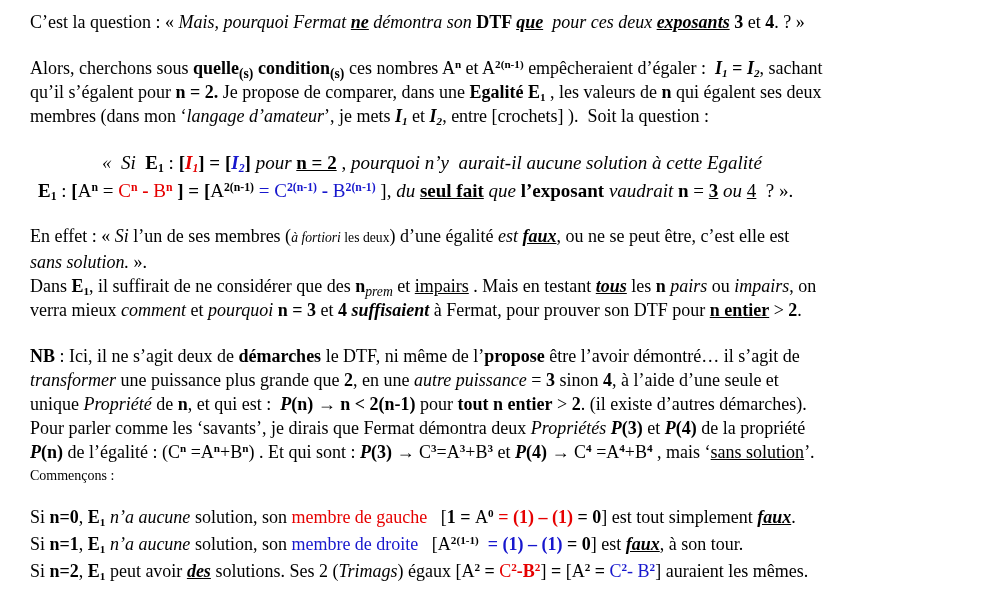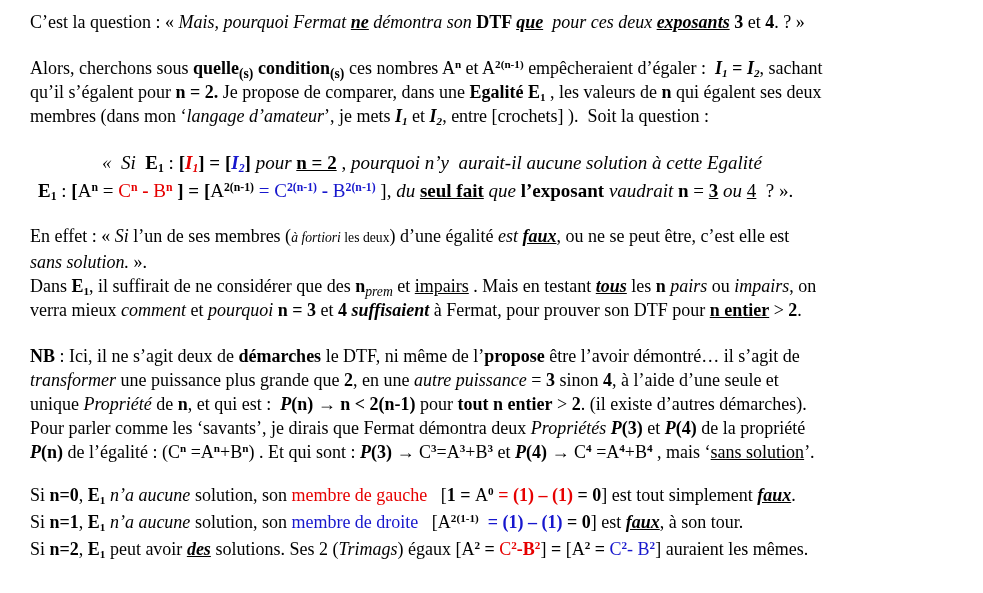--- a/index.html
+++ b/index.html
@@ -42,17 +42,18 @@
       <div class="line" style="margin-top: 2px; margin-left: 8px; font-size: 19px; line-height: 26px;"><span class="seg b">E</span><span class="seg b sub">1</span><span class="seg "> : </span><span class="seg b">[</span><span class="seg ">A</span><span class="seg b sup">n</span><span class="seg "> = </span><span class="seg " style="color: rgb(230, 0, 0);">C</span><span class="seg b sup" style="color: rgb(230, 0, 0);">n</span><span class="seg b" style="color: rgb(230, 0, 0);"> - </span><span class="seg " style="color: rgb(230, 0, 0);">B</span><span class="seg b sup" style="color: rgb(230, 0, 0);">n</span><span class="seg b"> ]</span><span class="seg b"> = </span><span class="seg b">[</span><span class="seg ">A</span><span class="seg b sup">2(n-1)</span><span class="seg " style="color: rgb(23, 23, 205);"> = </span><span class="seg " style="color: rgb(23, 23, 205);">C</span><span class="seg b sup" style="color: rgb(23, 23, 205);">2(n-1)</span><span class="seg b" style="color: rgb(23, 23, 205);"> - </span><span class="seg " style="color: rgb(23, 23, 205);">B</span><span class="seg b sup" style="color: rgb(23, 23, 205);">2(n-1)</span><span class="seg "> ]</span><span class="seg ">, </span><span class="seg i">du </span><span class="seg b u">seul fait</span><span class="seg i"> que</span><span class="seg b"> l’exposant </span><span class="seg i">vaudrait </span><span class="seg b">n</span><span class="seg "> = </span><span class="seg b u">3</span><span class="seg i"> ou </span><span class="seg u">4</span><span class="seg ">  ? ».</span></div>
       <div class="line" style="margin-top: 20px; margin-left: 0px; font-size: 18px; line-height: 24px;"><span class="seg ">En effet : « </span><span class="seg i">Si</span><span class="seg "> l’un de ses membres (</span><span class="seg i sm">à fortiori</span><span class="seg sm"> les deux</span><span class="seg ">) d’une égalité </span><span class="seg i">est </span><span class="seg b i u">faux</span><span class="seg ">, ou ne se peut être, c’est elle est</span></div>
       <div class="line" style="margin-top: 0px; margin-left: 0px; font-size: 18px; line-height: 24px;"><span class="seg i">sans solution.</span><span class="seg "> ».</span></div>
       <div class="line" style="margin-top: 0px; margin-left: 0px; font-size: 18px; line-height: 24px;"><span class="seg ">Dans </span><span class="seg b">E</span><span class="seg b sub">1</span><span class="seg ">, il suffirait de ne considérer que des </span><span class="seg b">n</span><span class="seg i sub sm">prem</span><span class="seg "> et </span><span class="seg u">impairs</span><span class="seg "> . Mais en testant </span><span class="seg b i u">tous</span><span class="seg "> les </span><span class="seg b">n</span><span class="seg "> </span><span class="seg i">pairs</span><span class="seg "> ou </span><span class="seg i">impairs</span><span class="seg ">, on</span></div>
       <div class="line" style="margin-top: 0px; margin-left: 0px; font-size: 18px; line-height: 24px;"><span class="seg ">verra mieux </span><span class="seg i">comment</span><span class="seg "> et </span><span class="seg i">pourquoi </span><span class="seg b">n = 3</span><span class="seg "> et </span><span class="seg b">4 </span><span class="seg b i">suffisaient</span><span class="seg "> à Fermat, pour prouver son DTF pour </span><span class="seg b u">n entier</span><span class="seg "> &gt; </span><span class="seg b">2</span><span class="seg ">.</span></div>
       <div class="line" style="margin-top: 22px; margin-left: 0px; font-size: 18px; line-height: 24px;"><span class="seg b">NB</span><span class="seg "> : Ici, il ne s’agit deux de </span><span class="seg b">démarches</span><span class="seg "> le DTF, ni même de l’</span><span class="seg b">propose</span><span class="seg "> être l’avoir démontré… il s’agit de</span></div>
       <div class="line" style="margin-top: 0px; margin-left: 0px; font-size: 18px; line-height: 24px;"><span class="seg i">transformer</span><span class="seg "> une puissance plus grande que </span><span class="seg b">2</span><span class="seg ">, en une </span><span class="seg i">autre puissance</span><span class="seg "> = </span><span class="seg b">3</span><span class="seg "> sinon </span><span class="seg b">4</span><span class="seg ">, à l’aide d’une seule et</span></div>
       <div class="line" style="margin-top: 0px; margin-left: 0px; font-size: 18px; line-height: 24px;"><span class="seg ">unique </span><span class="seg i">Propriété</span><span class="seg "> de </span><span class="seg b">n</span><span class="seg ">, et qui est :  </span><span class="seg b i">P</span><span class="seg b">(n)</span><span class="seg b"> → n &lt; 2(n-1)</span><span class="seg "> pour </span><span class="seg b">tout n entier</span><span class="seg "> &gt; </span><span class="seg b">2</span><span class="seg ">. (il existe d’autres démarches).</span></div>
       <div class="line" style="margin-top: 0px; margin-left: 0px; font-size: 18px; line-height: 24px;"><span class="seg ">Pour parler comme les ‘savants’, je dirais que Fermat démontra deux </span><span class="seg i">Propriétés </span><span class="seg b i">P</span><span class="seg b">(3)</span><span class="seg "> et </span><span class="seg b i">P</span><span class="seg b">(4)</span><span class="seg "> de la propriété</span></div>
       <div class="line" style="margin-top: 0px; margin-left: 0px; font-size: 18px; line-height: 24px;"><span class="seg b i">P</span><span class="seg b">(n)</span><span class="seg "> de l’égalité : (C</span><span class="seg b sup">n</span><span class="seg "> =A</span><span class="seg b sup">n</span><span class="seg ">+B</span><span class="seg b sup">n</span><span class="seg ">) . Et qui sont : </span><span class="seg b i">P</span><span class="seg b">(3)</span><span class="seg "> → C</span><span class="seg b sup">3</span><span class="seg ">=A</span><span class="seg b sup">3</span><span class="seg ">+B</span><span class="seg b sup">3</span><span class="seg "> et </span><span class="seg b i">P</span><span class="seg b">(4)</span><span class="seg "> → C</span><span class="seg b sup">4</span><span class="seg "> =A</span><span class="seg b sup">4</span><span class="seg ">+B</span><span class="seg b sup">4</span><span class="seg "> , mais ‘</span><span class="seg u">sans solution</span><span class="seg ">’.</span></div>
+      <div class="line" style="margin-top: 2px; margin-left: 0px; font-size: 14px; line-height: 20px;"><span class="seg ">Commençons :</span></div>
       <div class="line" style="margin-top: 18px; margin-left: 0px; font-size: 18px; line-height: 27px;"><span class="seg ">Si </span><span class="seg b">n=0</span><span class="seg ">, </span><span class="seg b">E</span><span class="seg b sub">1</span><span class="seg "> </span><span class="seg i">n’a aucune</span><span class="seg "> solution, son </span><span class="seg " style="color: rgb(230, 0, 0);">membre de gauche</span><span class="seg ">   [</span><span class="seg b">1 = </span><span class="seg ">A</span><span class="seg b sup">0</span><span class="seg "> </span><span class="seg b" style="color: rgb(230, 0, 0);">= (1) – (1)</span><span class="seg b"> = 0</span><span class="seg ">]</span><span class="seg "> est tout simplement </span><span class="seg b i u">faux</span><span class="seg ">.</span></div>
       <div class="line" style="margin-top: 0px; margin-left: 0px; font-size: 18px; line-height: 27px;"><span class="seg ">Si </span><span class="seg b">n=1</span><span class="seg ">, </span><span class="seg b">E</span><span class="seg b sub">1</span><span class="seg "> </span><span class="seg i">n’a aucune</span><span class="seg "> solution, son </span><span class="seg " style="color: rgb(23, 23, 205);">membre de droite</span><span class="seg ">   [A</span><span class="seg b sup">2(1-1)</span><span class="seg ">  </span><span class="seg b" style="color: rgb(23, 23, 205);">= (1) – (1)</span><span class="seg b"> = 0</span><span class="seg ">]</span><span class="seg "> est </span><span class="seg b i u">faux</span><span class="seg ">, à son tour.</span></div>
       <div class="line" style="margin-top: 0px; margin-left: 0px; font-size: 18px; line-height: 27px;"><span class="seg ">Si </span><span class="seg b">n=2</span><span class="seg ">, </span><span class="seg b">E</span><span class="seg b sub">1</span><span class="seg "> peut avoir </span><span class="seg b i u">des</span><span class="seg "> solutions. Ses 2 (</span><span class="seg i">Trimags</span><span class="seg ">) égaux [A</span><span class="seg b sup">2</span><span class="seg b"> = </span><span class="seg " style="color: rgb(230, 0, 0);">C</span><span class="seg b sup" style="color: rgb(230, 0, 0);">2</span><span class="seg b" style="color: rgb(230, 0, 0);">-B</span><span class="seg b sup" style="color: rgb(230, 0, 0);">2</span><span class="seg ">]</span><span class="seg b"> = </span><span class="seg ">[A</span><span class="seg b sup">2</span><span class="seg b"> = </span><span class="seg " style="color: rgb(23, 23, 205);">C</span><span class="seg b sup" style="color: rgb(23, 23, 205);">2</span><span class="seg " style="color: rgb(23, 23, 205);">- B</span><span class="seg b sup" style="color: rgb(23, 23, 205);">2</span><span class="seg ">]</span><span class="seg "> auraient les mêmes.</span></div>
     </div>
 </div>
 
 </body></html>

